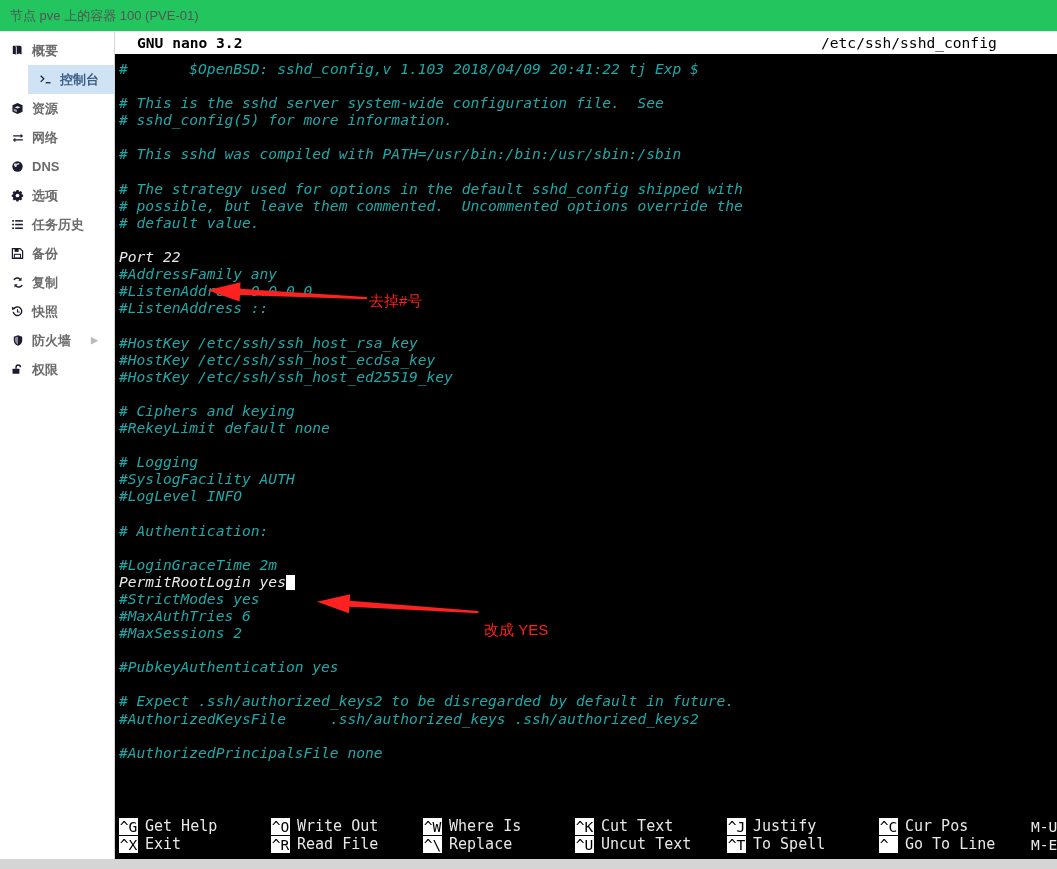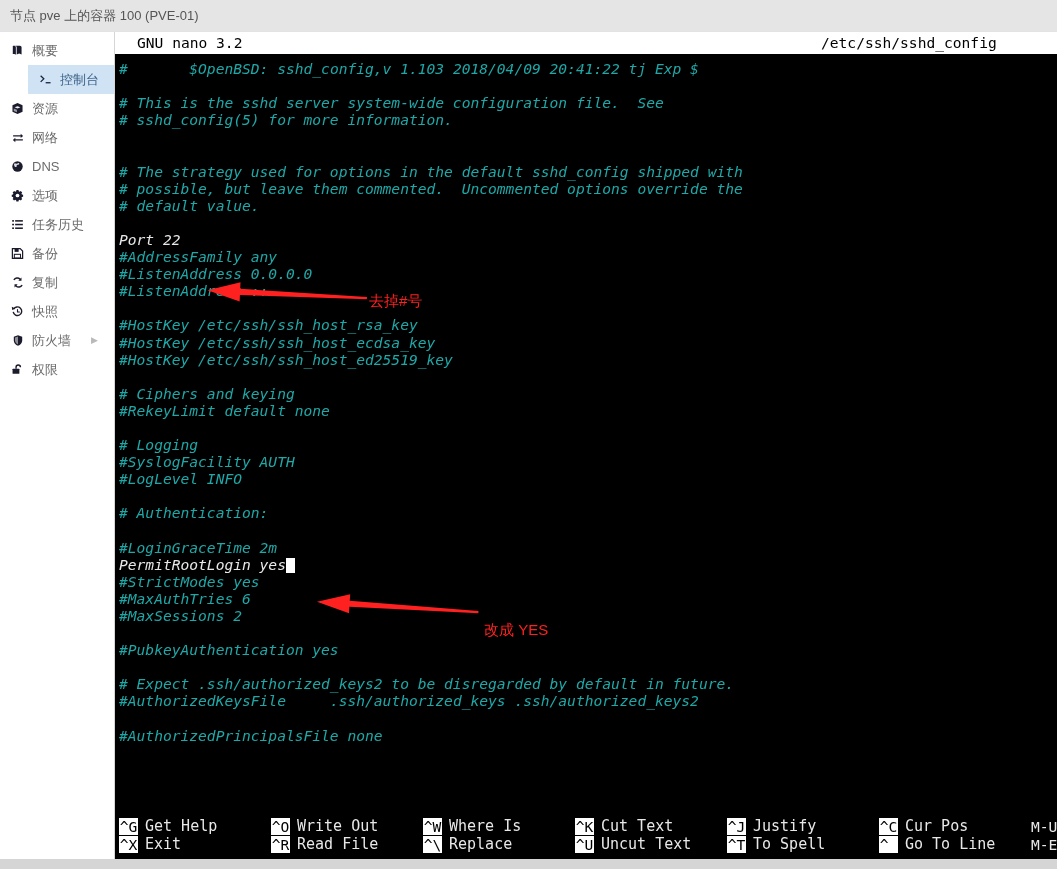--- a/index.html
+++ b/index.html
@@ -17,21 +17,21 @@
     width: 1057px;
     height: 869px;
     display: flex;
     flex-direction: column;
     background: #ffffff;
   }
 
   #titlebar {
     height: 32px;
     flex: 0 0 32px;
-    background: #e5e5e5;
+    background: #22c55e;
     border-bottom: 1px solid #e3e3e3;
     display: flex;
     align-items: center;
     padding-left: 10px;
   }
   #titlebar .title-text {
     font-size: 13px;
     color: #555555;
     letter-spacing: 0px;
     white-space: nowrap;
@@ -46,20 +46,21 @@
 
   
   #sidebar {
     width: 115px;
     flex: 0 0 115px;
     background: #ffffff;
     border-right: 1px solid #d6d6d6;
     padding-top: 4px;
     display: flex;
     flex-direction: column;
+    font-weight: bold;
   }
 
   .side-item {
     height: 29px;
     display: flex;
     align-items: center;
     padding-left: 8px;
     font-size: 13px;
     color: #6b6b6b;
     cursor: pointer;
@@ -114,20 +115,21 @@
     align-items: center;
     position: relative;
     font-size: 14.6px;
     letter-spacing: 0px;
   }
   #nano-titlebar .nt-version {
     position: absolute;
     left: 22px;
     top: 50%;
     transform: translateY(-50%);
+    font-weight: bold;
   }
   #nano-titlebar .nt-file {
     position: absolute;
     left: 706px;
     top: 50%;
     transform: translateY(-50%);
   }
 
   
   #nano-text {
@@ -360,20 +362,21 @@
         <span class="nt-file">/etc/ssh/sshd_config</span>
       </div>
 
       <div id="nano-text">
         <div id="nano-lines">
             <div class="tline"><span>#	$OpenBSD: sshd_config,v 1.103 2018/04/09 20:41:22 tj Exp $</span></div>
             <div class="tline blank"><span></span>&nbsp;</div>
             <div class="tline"><span># This is the sshd server system-wide configuration file.  See</span></div>
             <div class="tline"><span># sshd_config(5) for more information.</span></div>
             <div class="tline blank"><span></span>&nbsp;</div>
+            <div class="tline"><span># This sshd was compiled with PATH=/usr/bin:/bin:/usr/sbin:/sbin</span></div>
             <div class="tline blank"><span></span>&nbsp;</div>
             <div class="tline"><span># The strategy used for options in the default sshd_config shipped with</span></div>
             <div class="tline"><span># possible, but leave them commented.  Uncommented options override the</span></div>
             <div class="tline"><span># default value.</span></div>
             <div class="tline blank"><span></span>&nbsp;</div>
             <div class="tline plain"><span>Port 22</span></div>
             <div class="tline"><span>#AddressFamily any</span></div>
             <div class="tline"><span>#ListenAddress 0.0.0.0</span></div>
             <div class="tline"><span>#ListenAddress ::</span></div>
             <div class="tline blank"><span></span>&nbsp;</div>

